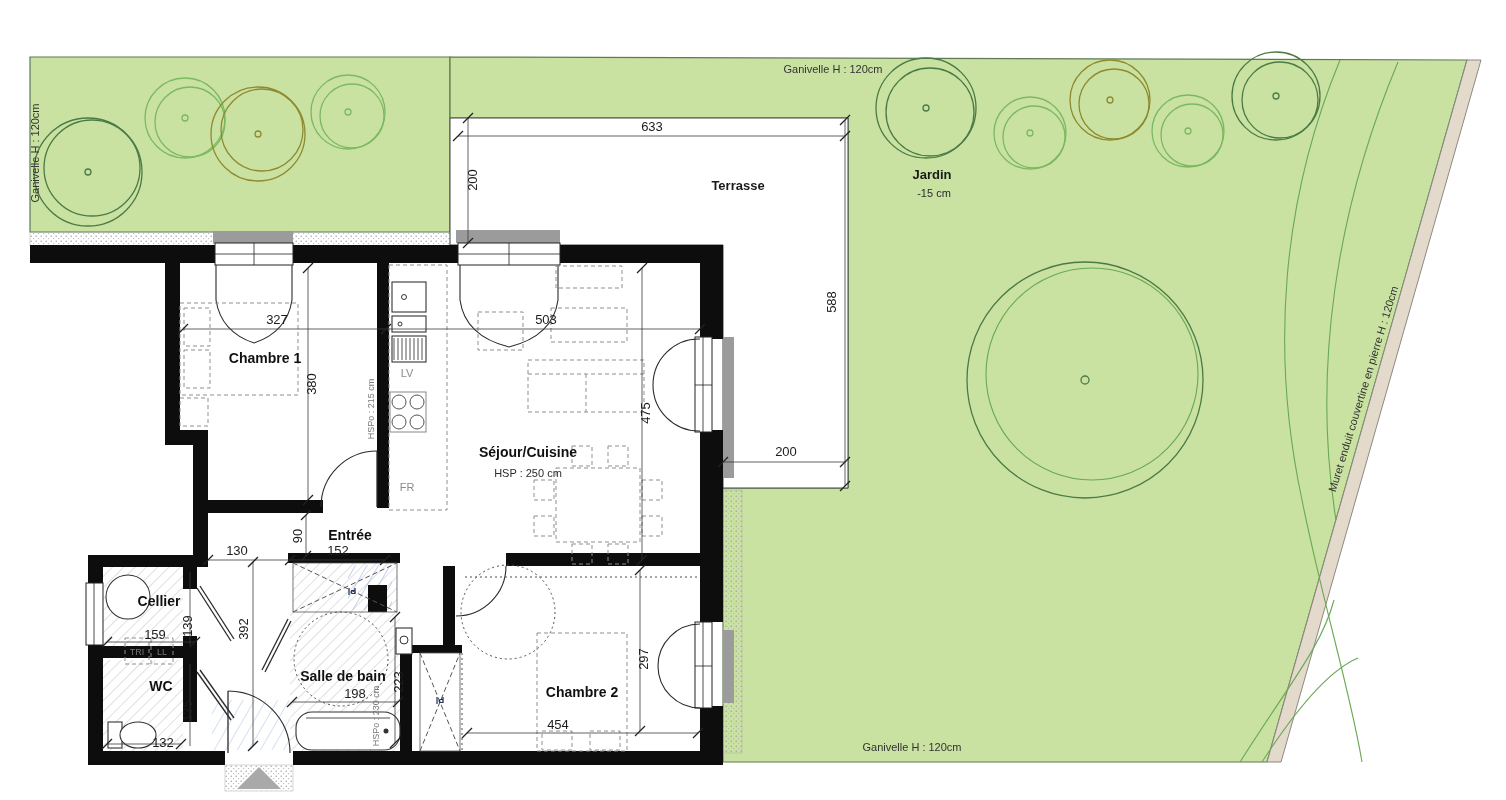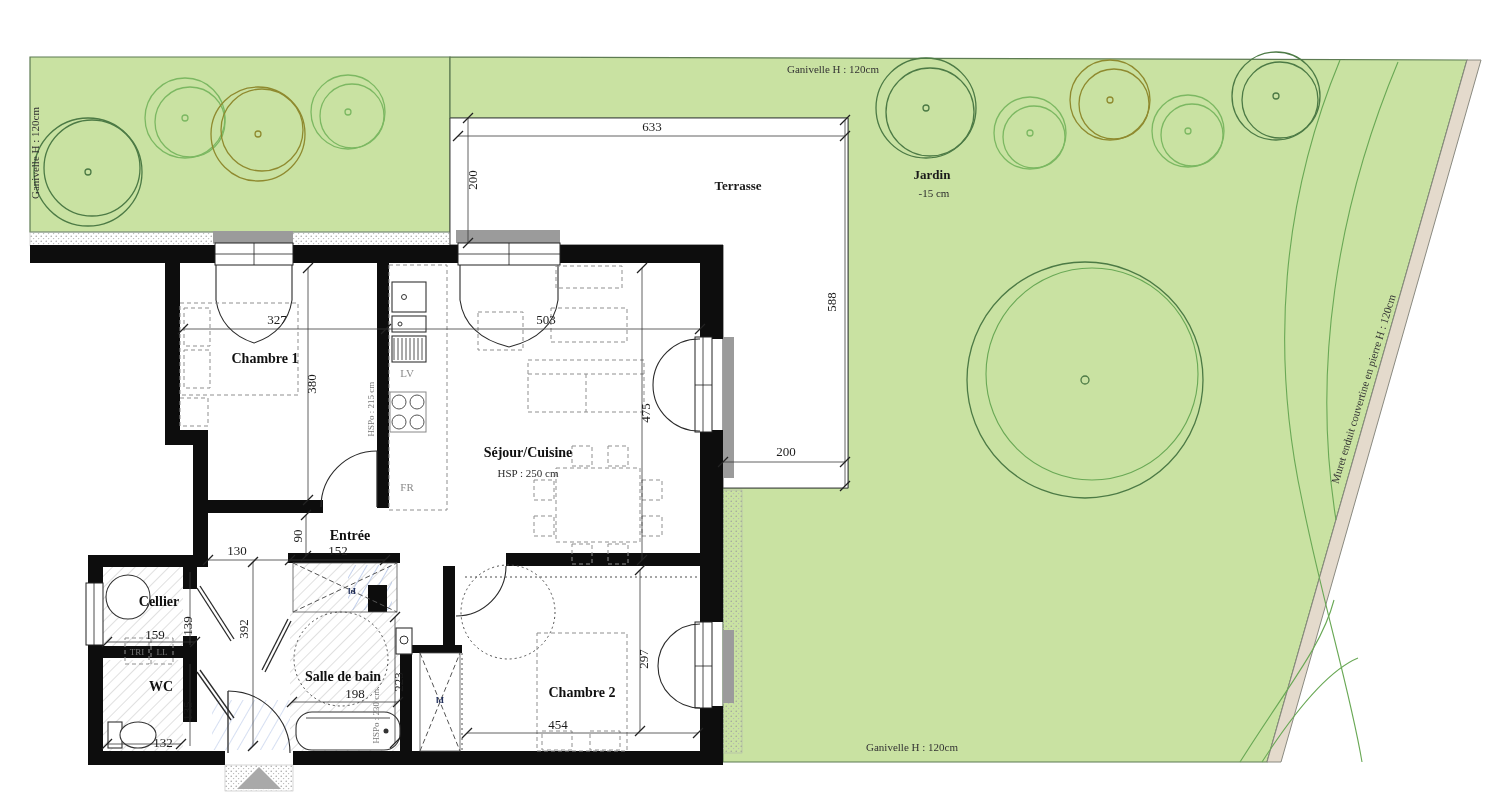--- a/index.html
+++ b/index.html
@@ -1,16 +1,16 @@
 <!DOCTYPE html>
 <html style="--garden: #c9e2a2; --muret: #e4dacc; --tree_dark: #4c7a45; --tree_light: #7cb862; --tree_olive: #8f8a2f; --tree_mid: #69a855; --wall: #0d0d0d; --blue_hatch: #93abdc;"><head>
 <meta charset="utf-8">
 <style>
   html,body{margin:0;padding:0;background:#fff;}
-  .stage{width:1506px;height:800px;position:relative;font-family:Liberation Serif, serif;}
+  .stage{width:1506px;height:800px;position:relative;font-family:Liberation Sans, sans-serif;}
   svg{display:block;}
   .garden{fill:var(--garden);stroke:#5d7b52;stroke-width:1.2;}
   .band{fill:var(--garden);stroke:#5d7b52;stroke-width:1.2;}
   .muret{fill:var(--muret);stroke:#8a8a80;stroke-width:1;}
   .terrace{fill:#ffffff;stroke:#444;stroke-width:1;}
   .wall{fill:#0d0d0d;stroke:none;}
   .winframe{fill:#fff;stroke:#222;stroke-width:1;}
   .winline{stroke:#222;stroke-width:0.8;fill:none;}
   .sill{fill:#9b9b9b;}
   .arc{stroke:#2b2b2b;stroke-width:1.1;fill:none;}

